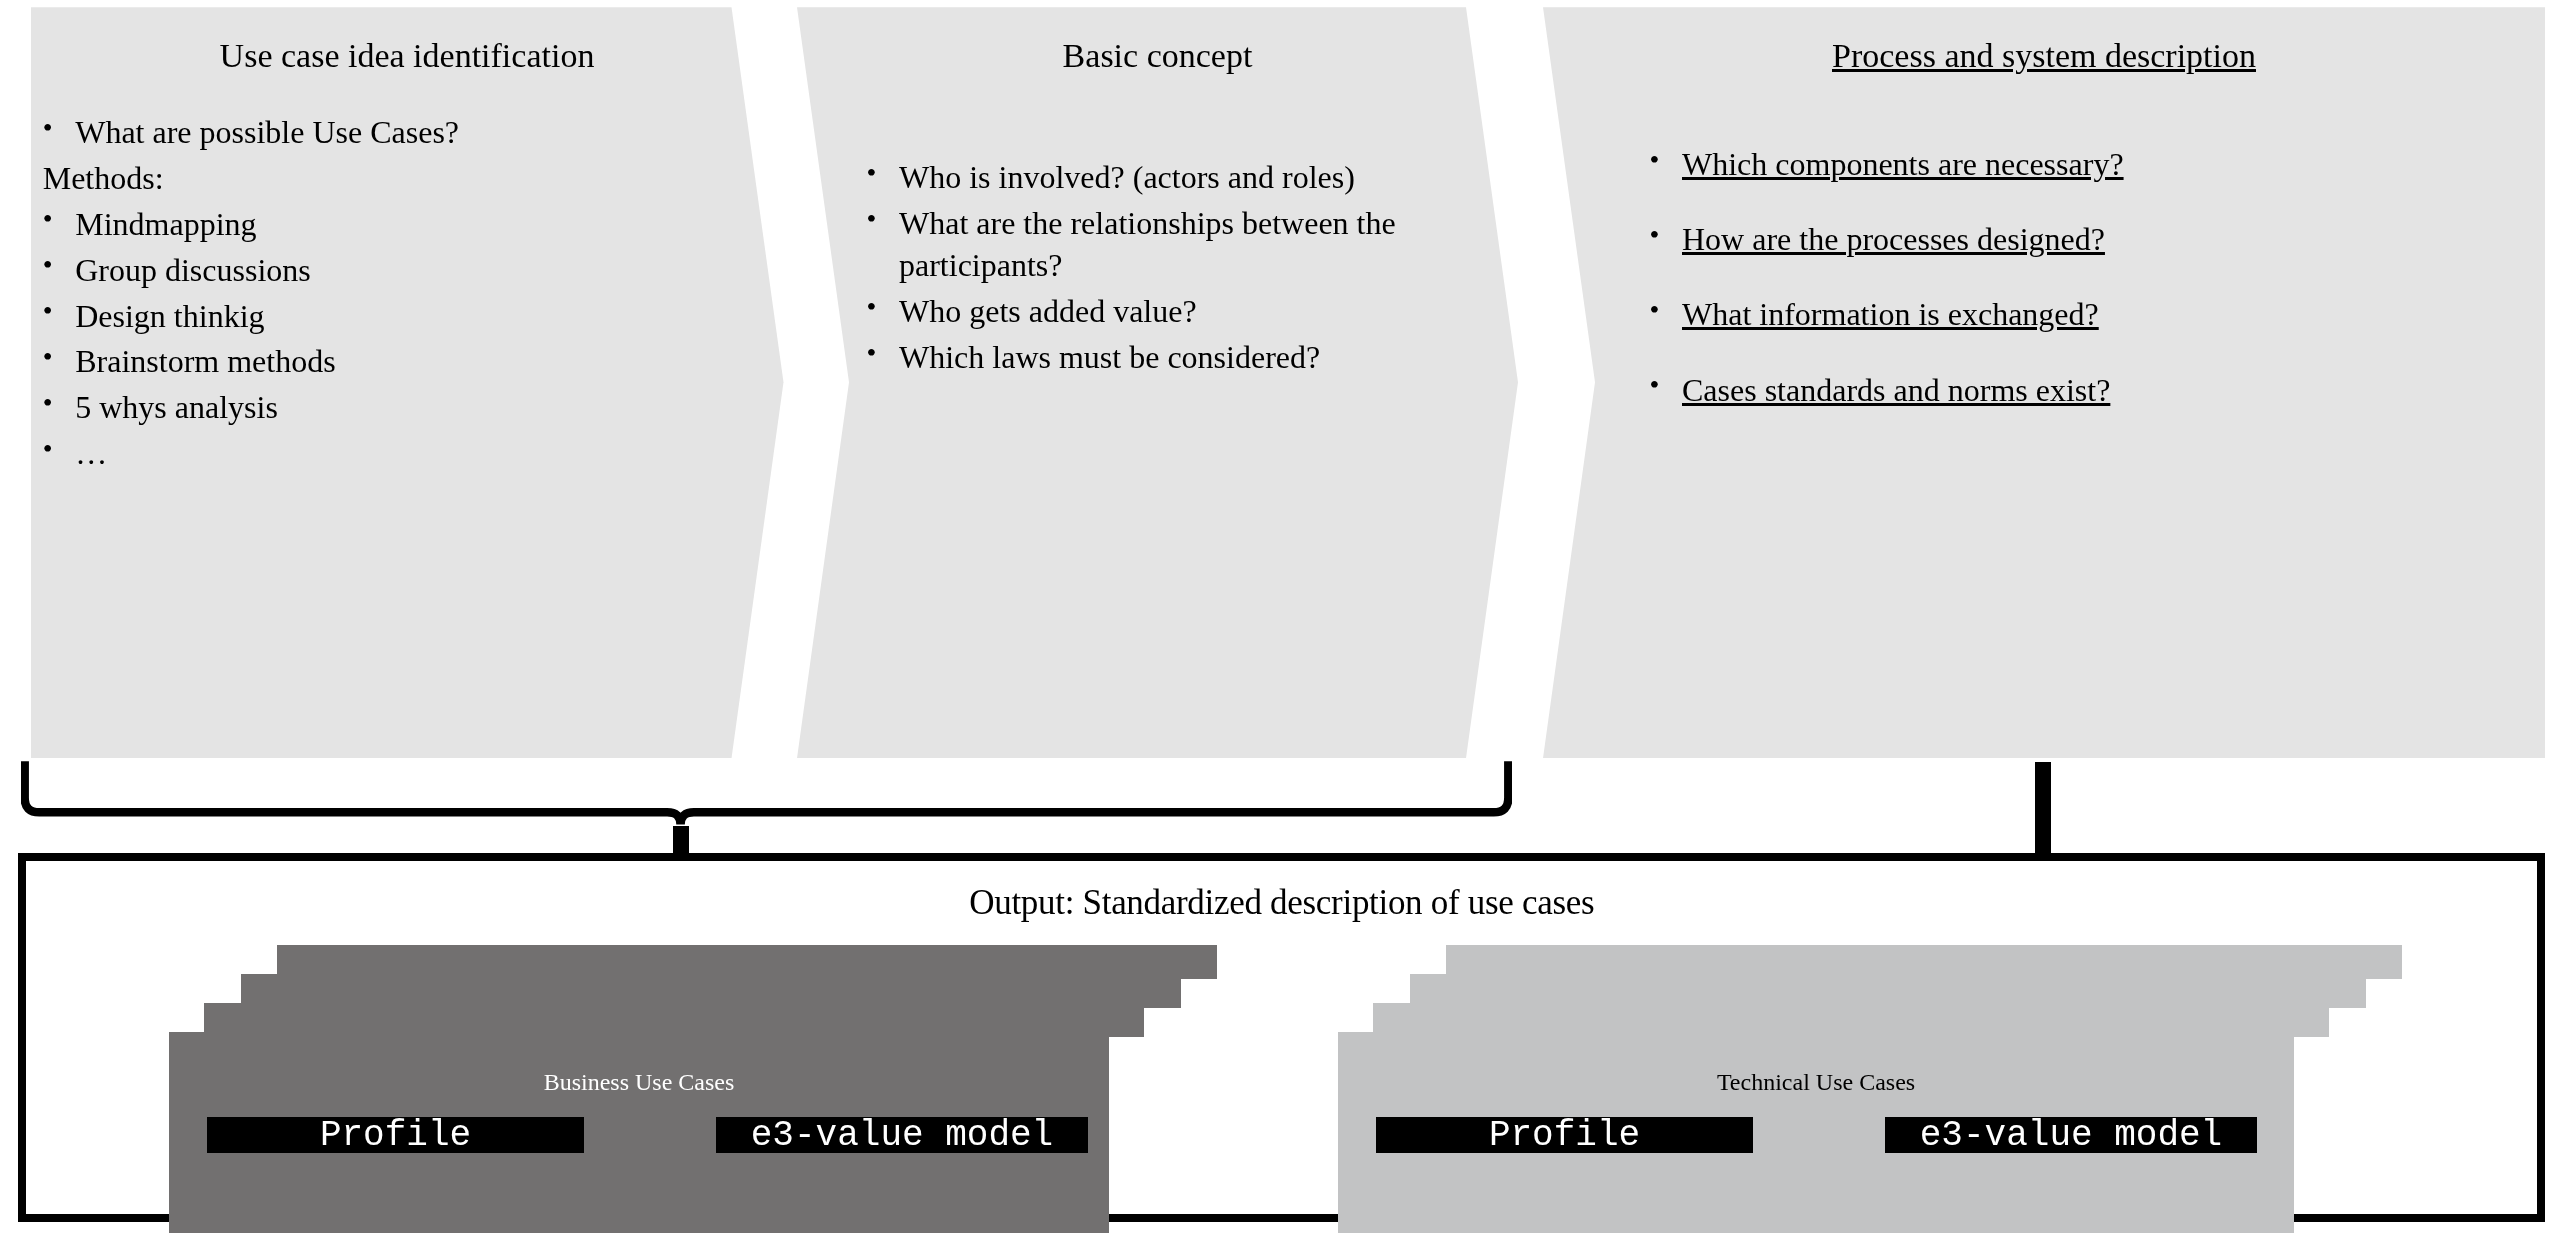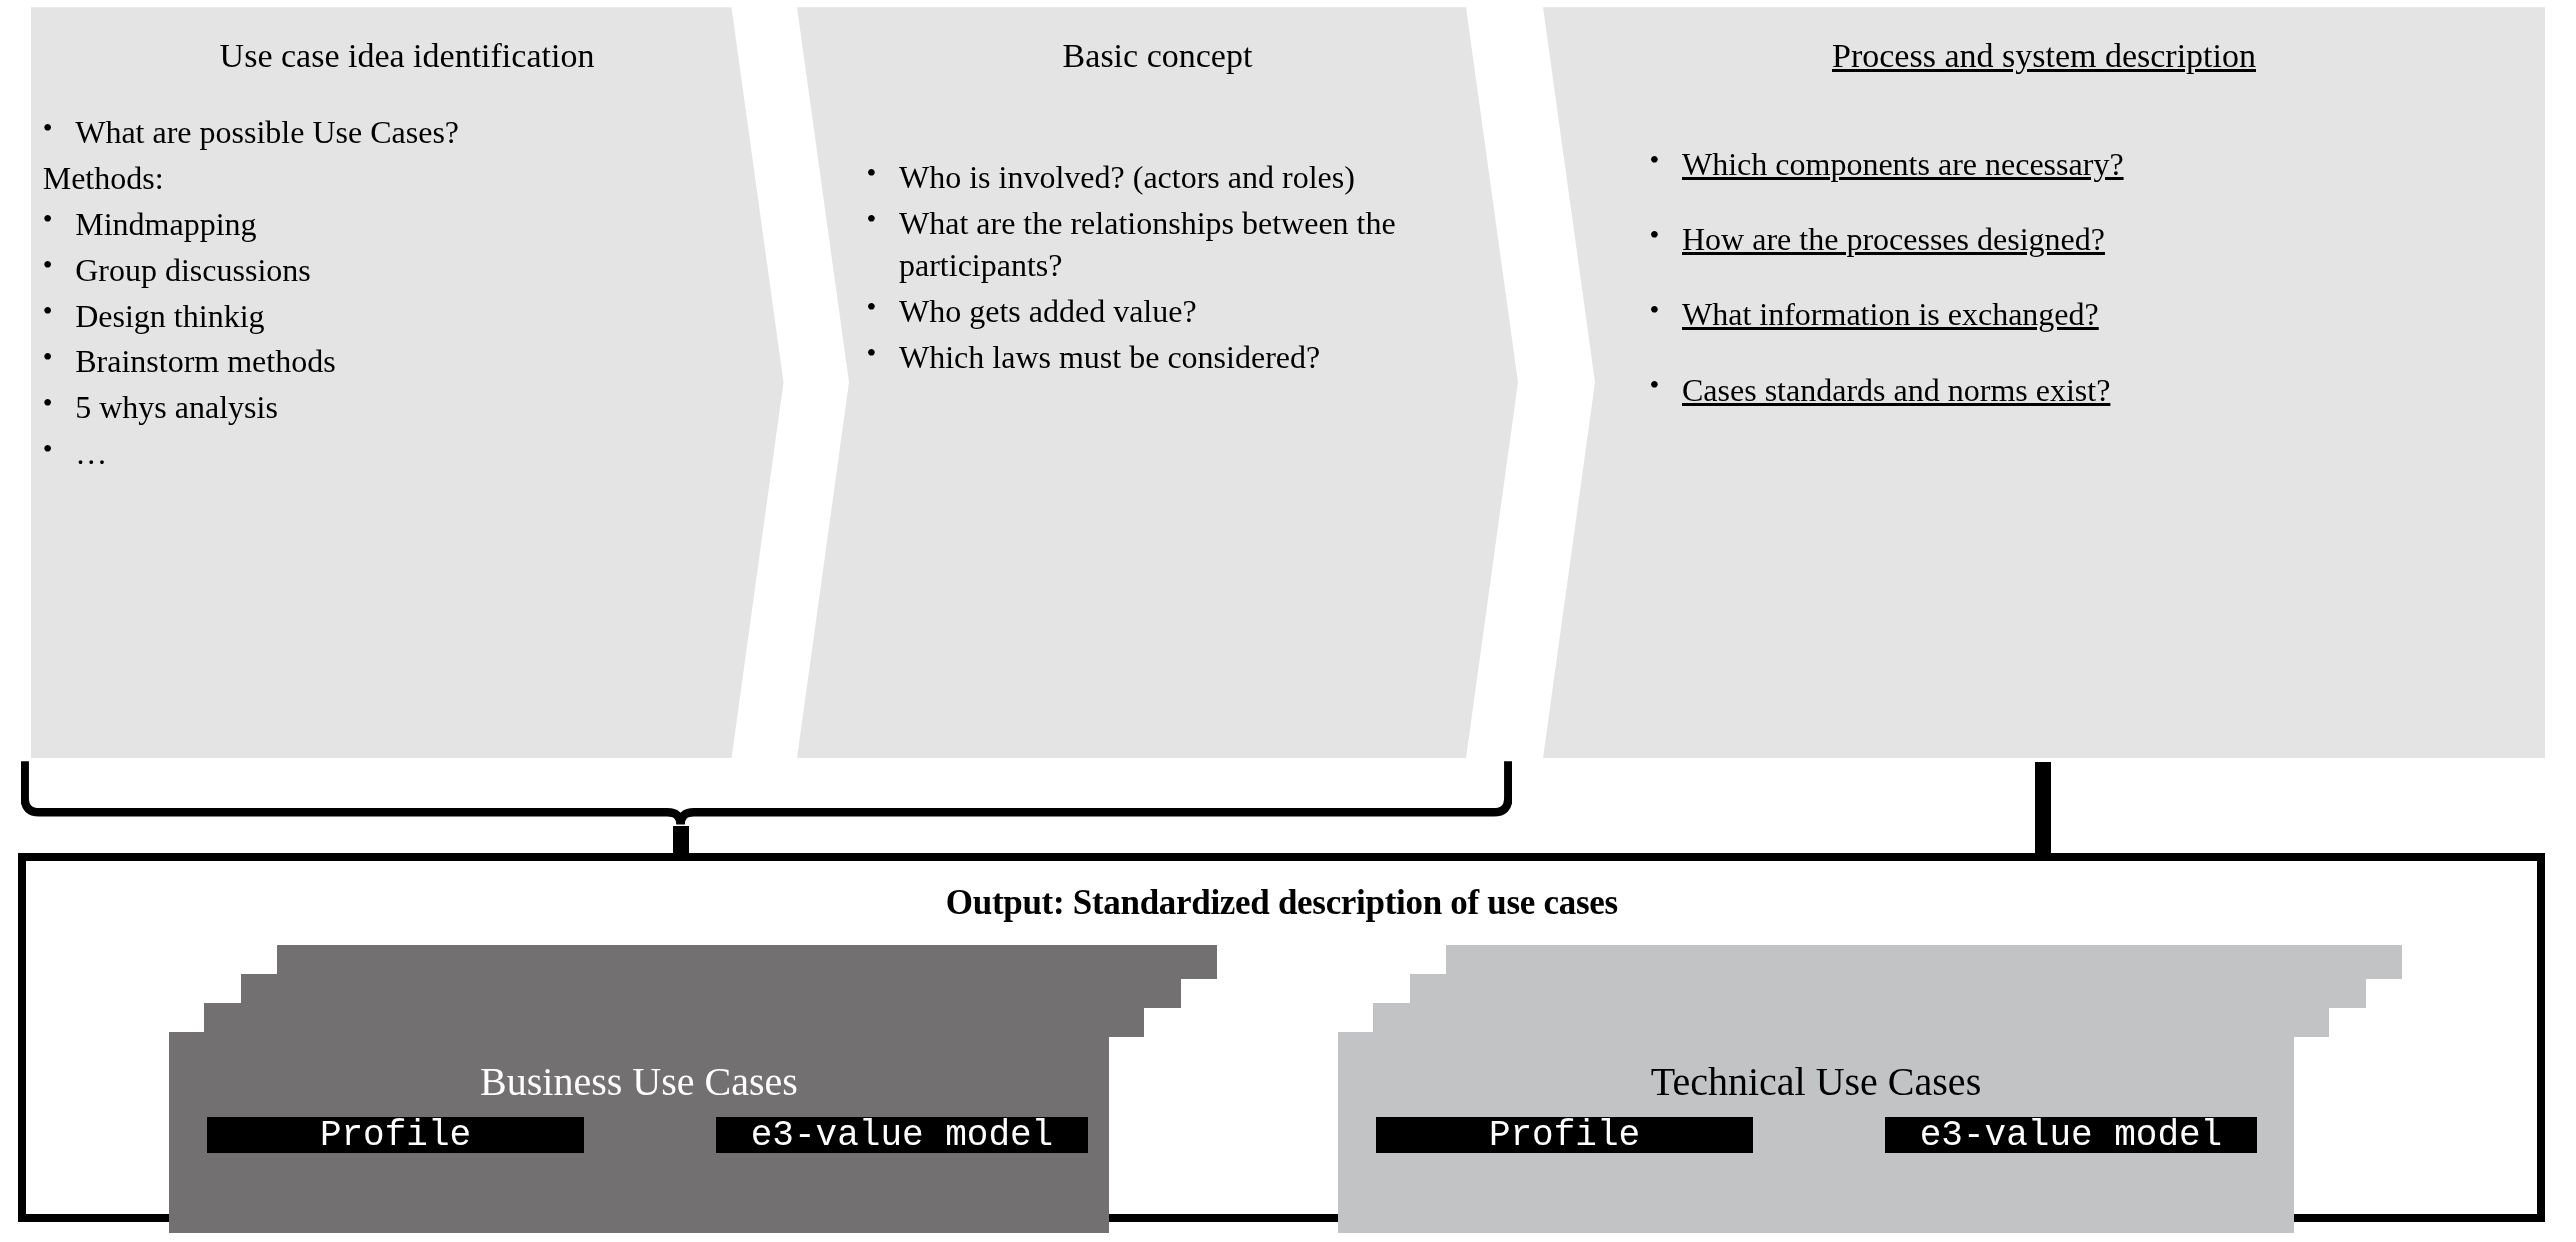--- a/index.html
+++ b/index.html
@@ -50,28 +50,28 @@
   #arrow-left .shaft{height:76px;}
   #arrow-left .head{top:73px;}
   #arrow-right{left:2035px;top:762px;}
   #arrow-right .shaft{height:141px;}
   #arrow-right .head{top:139px;}
 
   
   #output-box{position:absolute;left:18.3px;top:853px;width:2527px;height:369px;
       border:8px solid #000;background:#fff;box-sizing:border-box;}
   #output-title{position:absolute;left:0;top:22px;width:100%;text-align:center;
-      font-size:35px;font-weight:bold;color:#000;letter-spacing:-0.3px;}
+      font-size:35px;font-weight:normal;color:#000;letter-spacing:-0.3px;}
 
   
   .stack{position:absolute;}
   .stack .sheet{position:absolute;}
   .card{position:absolute;left:0;top:124px;width:940px;height:201px;}
-  .cardtitle{position:absolute;left:0;top:26px;width:100%;text-align:center;
-      font-size:40px;}
+  .cardtitle{position:absolute;left:0;top:37px;width:100%;text-align:center;
+      font-size:24px;}
   .chip{position:absolute;top:85px;height:36px;background:#000;color:#fff;
       font-size:36px;display:flex;align-items:center;justify-content:center;font-family:Liberation Mono, monospace;}
   .chip.left{left:38px;width:377px;}
   .chip.right{left:547px;width:372px;}
 
   #stack-business{left:169px;top:908px;width:1048px;height:329px;}
   #stack-business .sheet,#stack-business .card{background:#727070;}
   #stack-business .cardtitle{color:#ffffff;}
   #stack-business .s1{left:108px;top:37px;width:940px;height:34px;}
   #stack-business .s2{left:72px;top:66px;width:940px;height:34px;}

